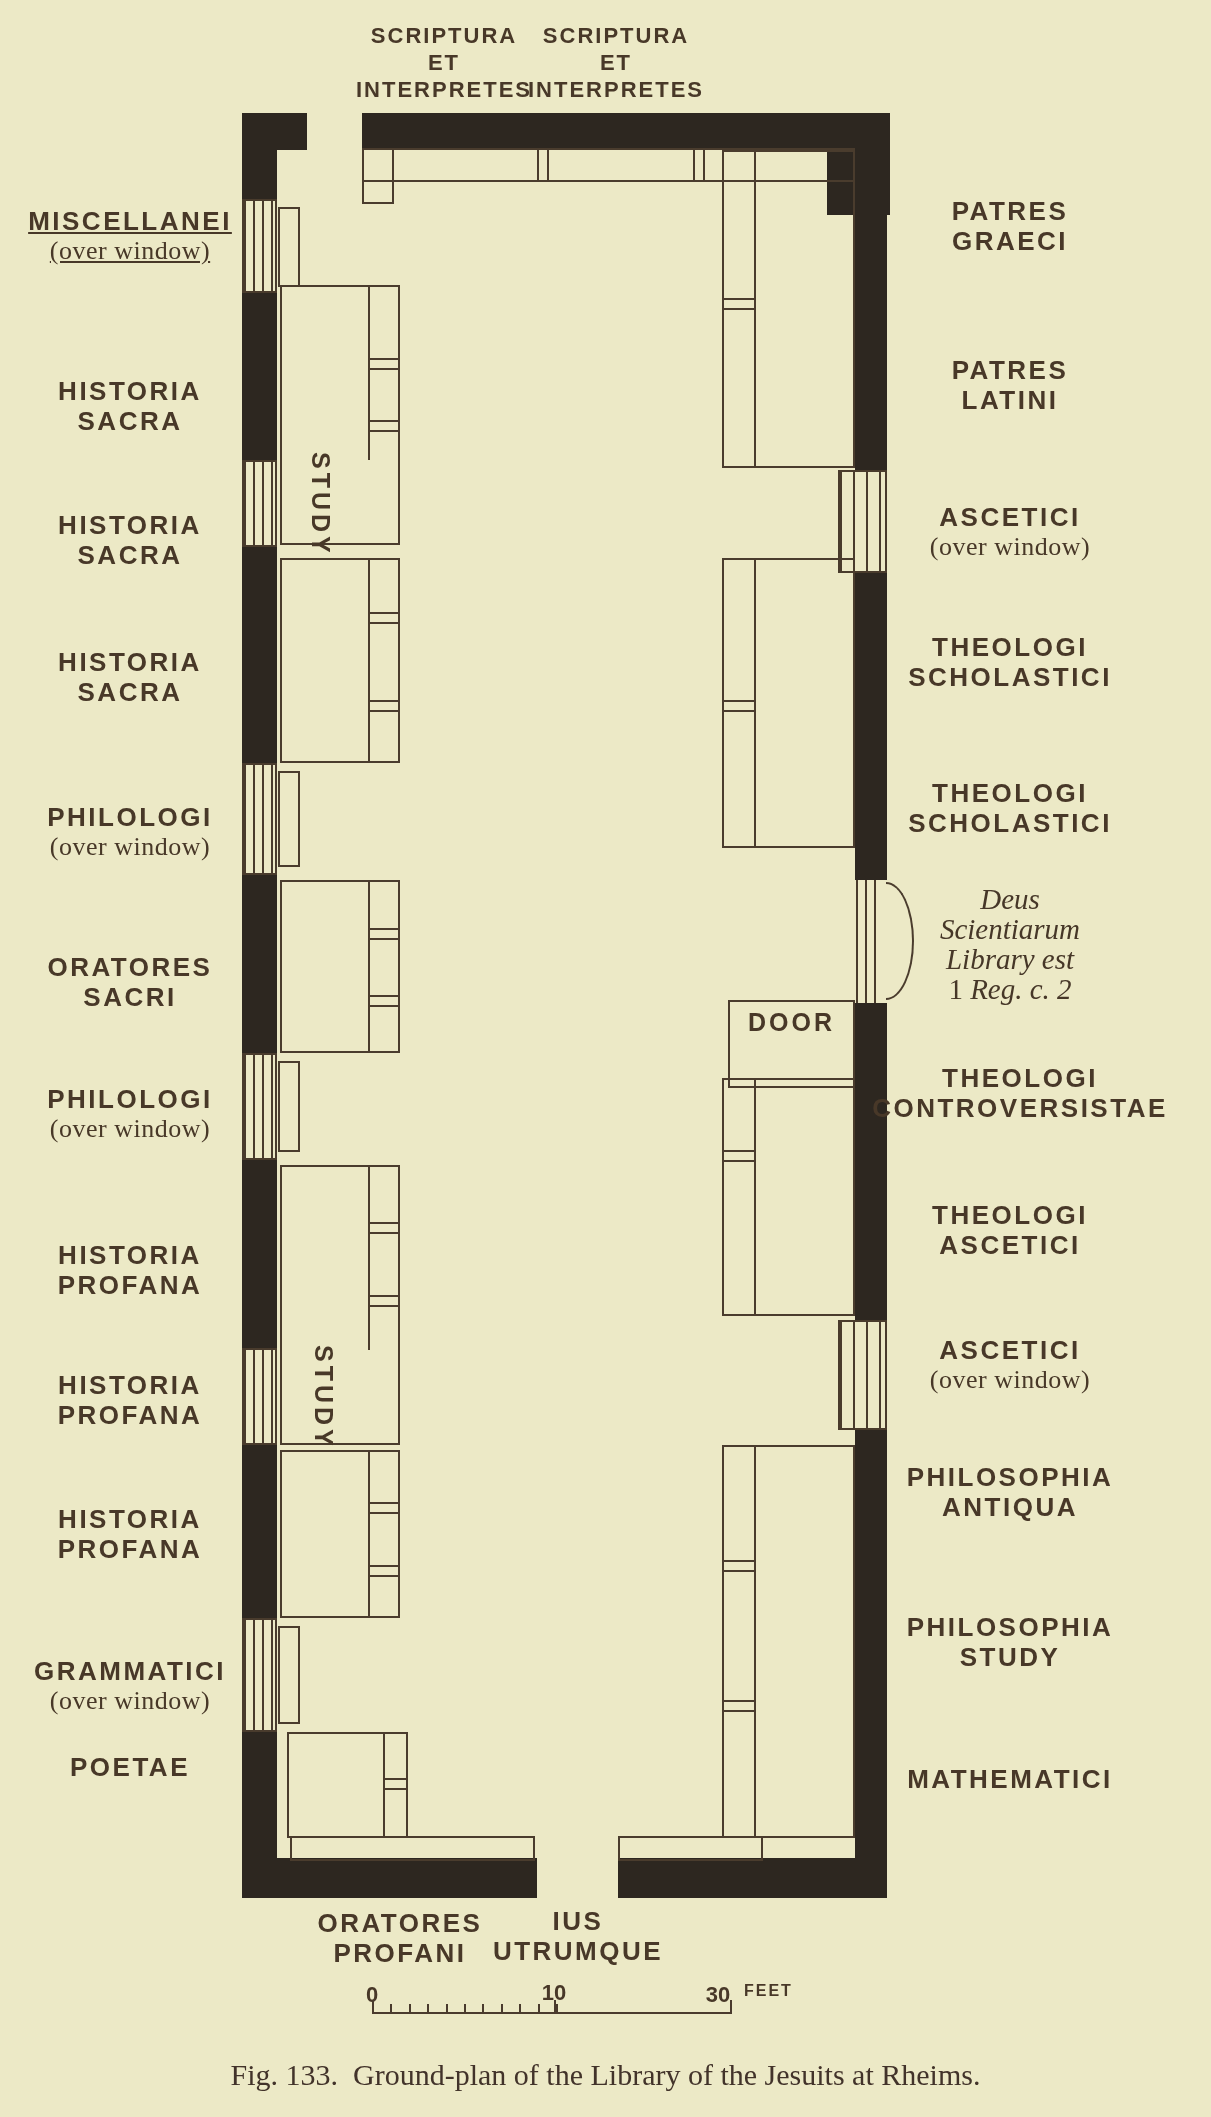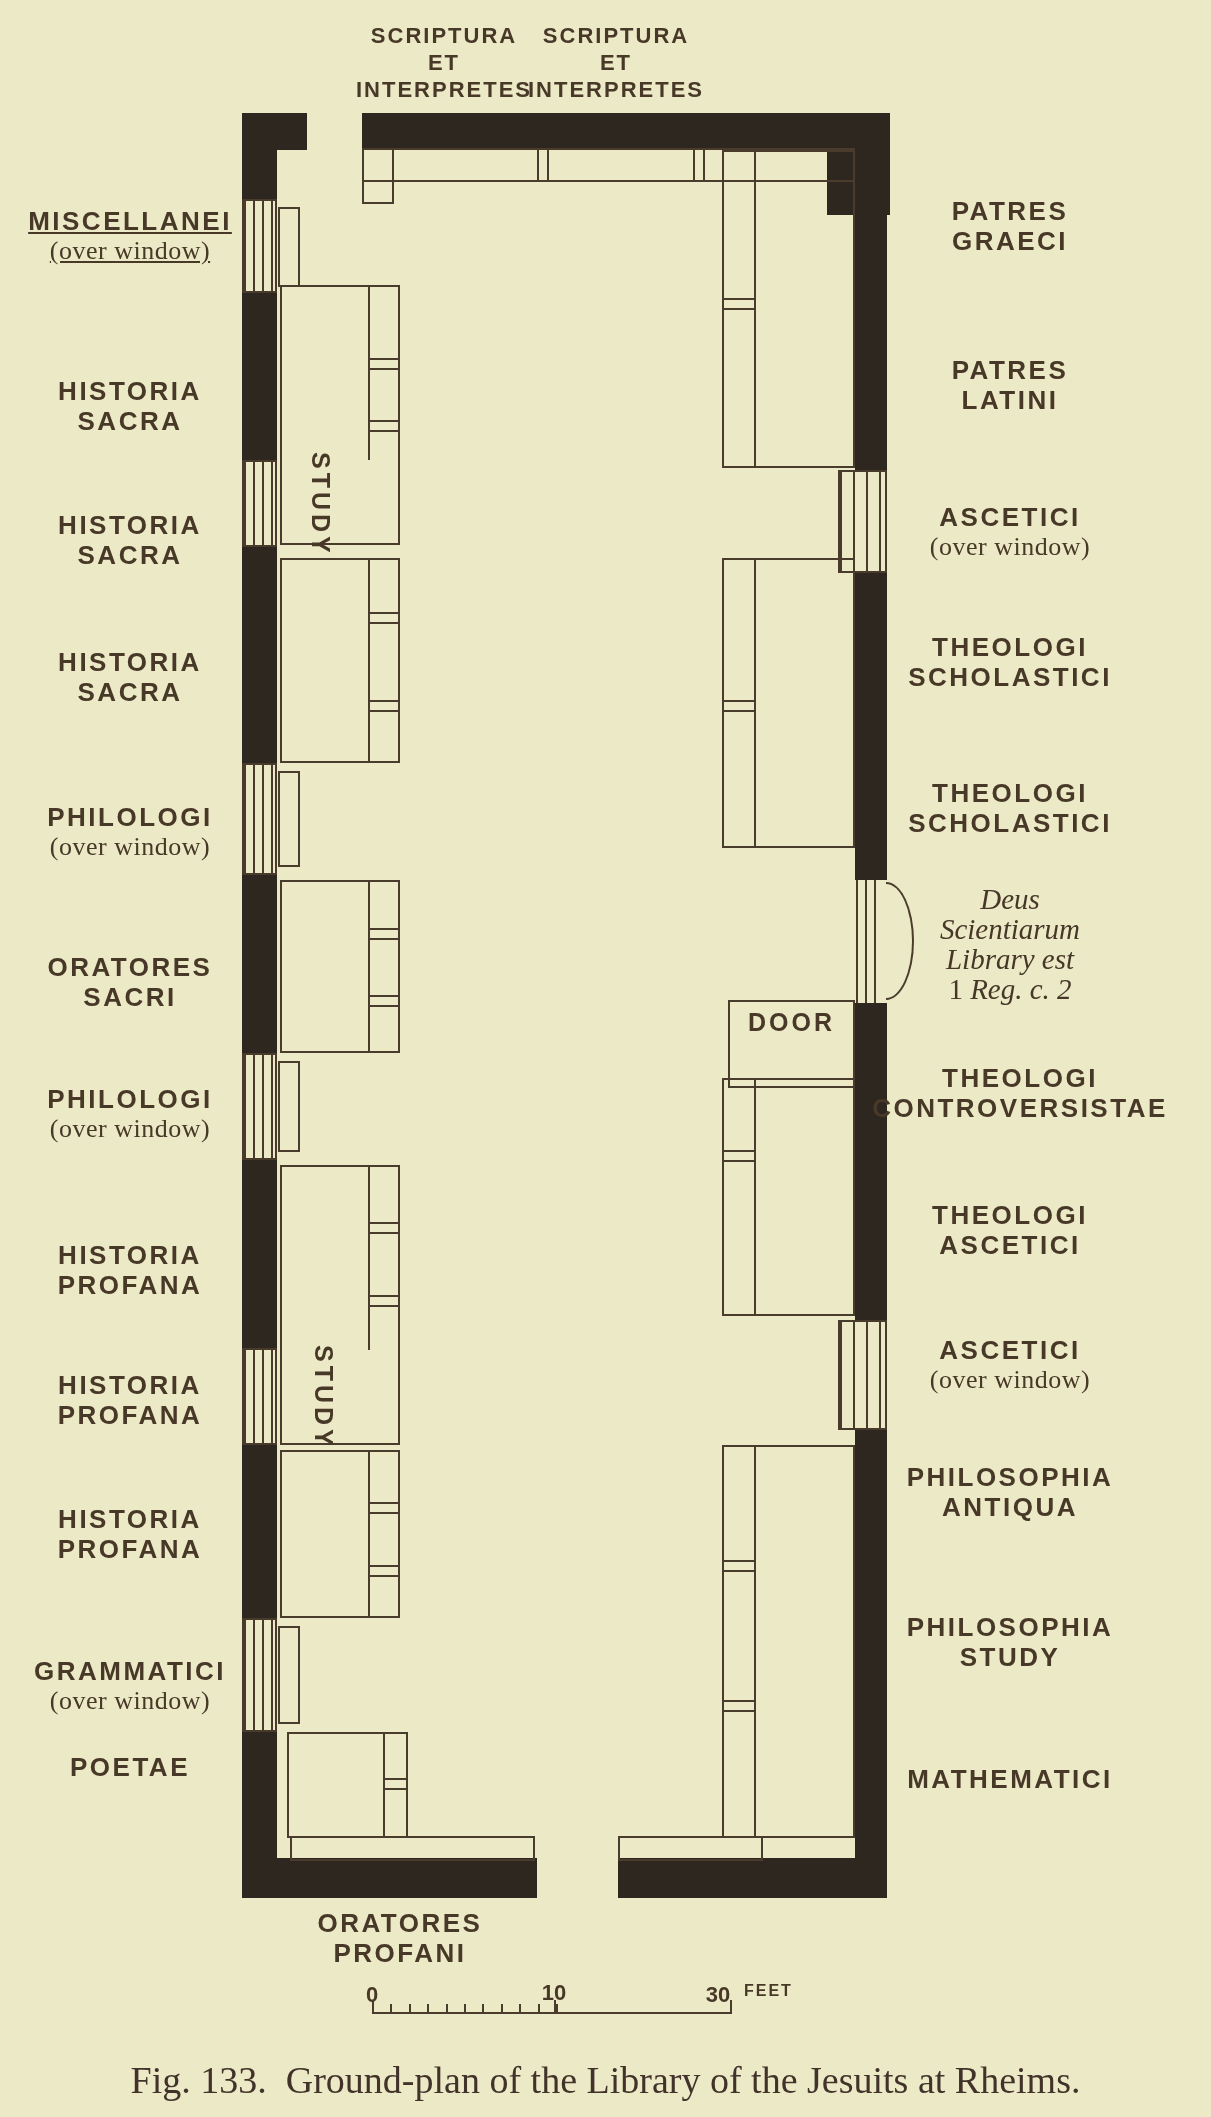--- a/index.html
+++ b/index.html
@@ -40,21 +40,21 @@
           font-size:29px; line-height:30px; color:#463728; }
   .insc .upright { font-style:normal; }
   .scale-num { position:absolute; color:#483828; font-weight:bold; font-size:22px;
                text-align:center; width:40px; }
   .scale-unit { position:absolute; color:#483828; font-weight:bold; font-size:16px;
                 letter-spacing:2px; }
   .sbar { position:absolute; background:#4a3b2d; }
   .sticks { position:absolute;
             background:repeating-linear-gradient(90deg,#4a3b2d 0 2px,transparent 2px 18.4px); }
   .caption { position:absolute; left:0; width:1211px; top:2058px; text-align:center;
-             font-family:"Liberation Serif", serif; font-size:38px; color:#42332a; }
+             font-family:"Liberation Serif", serif; font-size:30px; color:#42332a; }
 </style>
 </head>
 <body>
 
 <div class="page">
 
   <div class="toplbl" style="left:334px; top:22px; width:220px;">
     <span>SCRIPTURA</span><br>
     <span>ET</span><br>
     <span>INTERPRETES</span>
@@ -259,20 +259,24 @@
   <div class="insc">
     <div>Deus</div>
     <div>Scientiarum</div>
     <div>Library est</div>
     <div><span class="upright">1</span><span> Reg. c. 2</span></div>
   </div>
 
   <div class="lbl" style="left:300px; top:1908px; width:200px;">
     <span>ORATORES</span><br>
     <span>PROFANI</span>
+  </div>
+  <div class="lbl" style="left:478px; top:1906px; width:200px;">
+    <span>IUS</span><br>
+    <span>UTRUMQUE</span>
   </div>
 
   <div class="scale-num" style="left:352px; top:1982px;">0</div>
   <div class="scale-num" style="left:534px; top:1980px;">10</div>
   <div class="scale-num" style="left:698px; top:1982px;">30</div>
   <div class="scale-unit" style="left:744px; top:1982px;">FEET</div>
   <div class="sticks" style="left:372px; top:2004px; width:186px; height:9px;"></div>
   <div class="sbar" style="left:372px; top:2000px; width:2px; height:13px;"></div>
   <div class="sbar" style="left:554px; top:2000px; width:2px; height:13px;"></div>
   <div class="sbar" style="left:730px; top:2000px; width:2px; height:13px;"></div>

